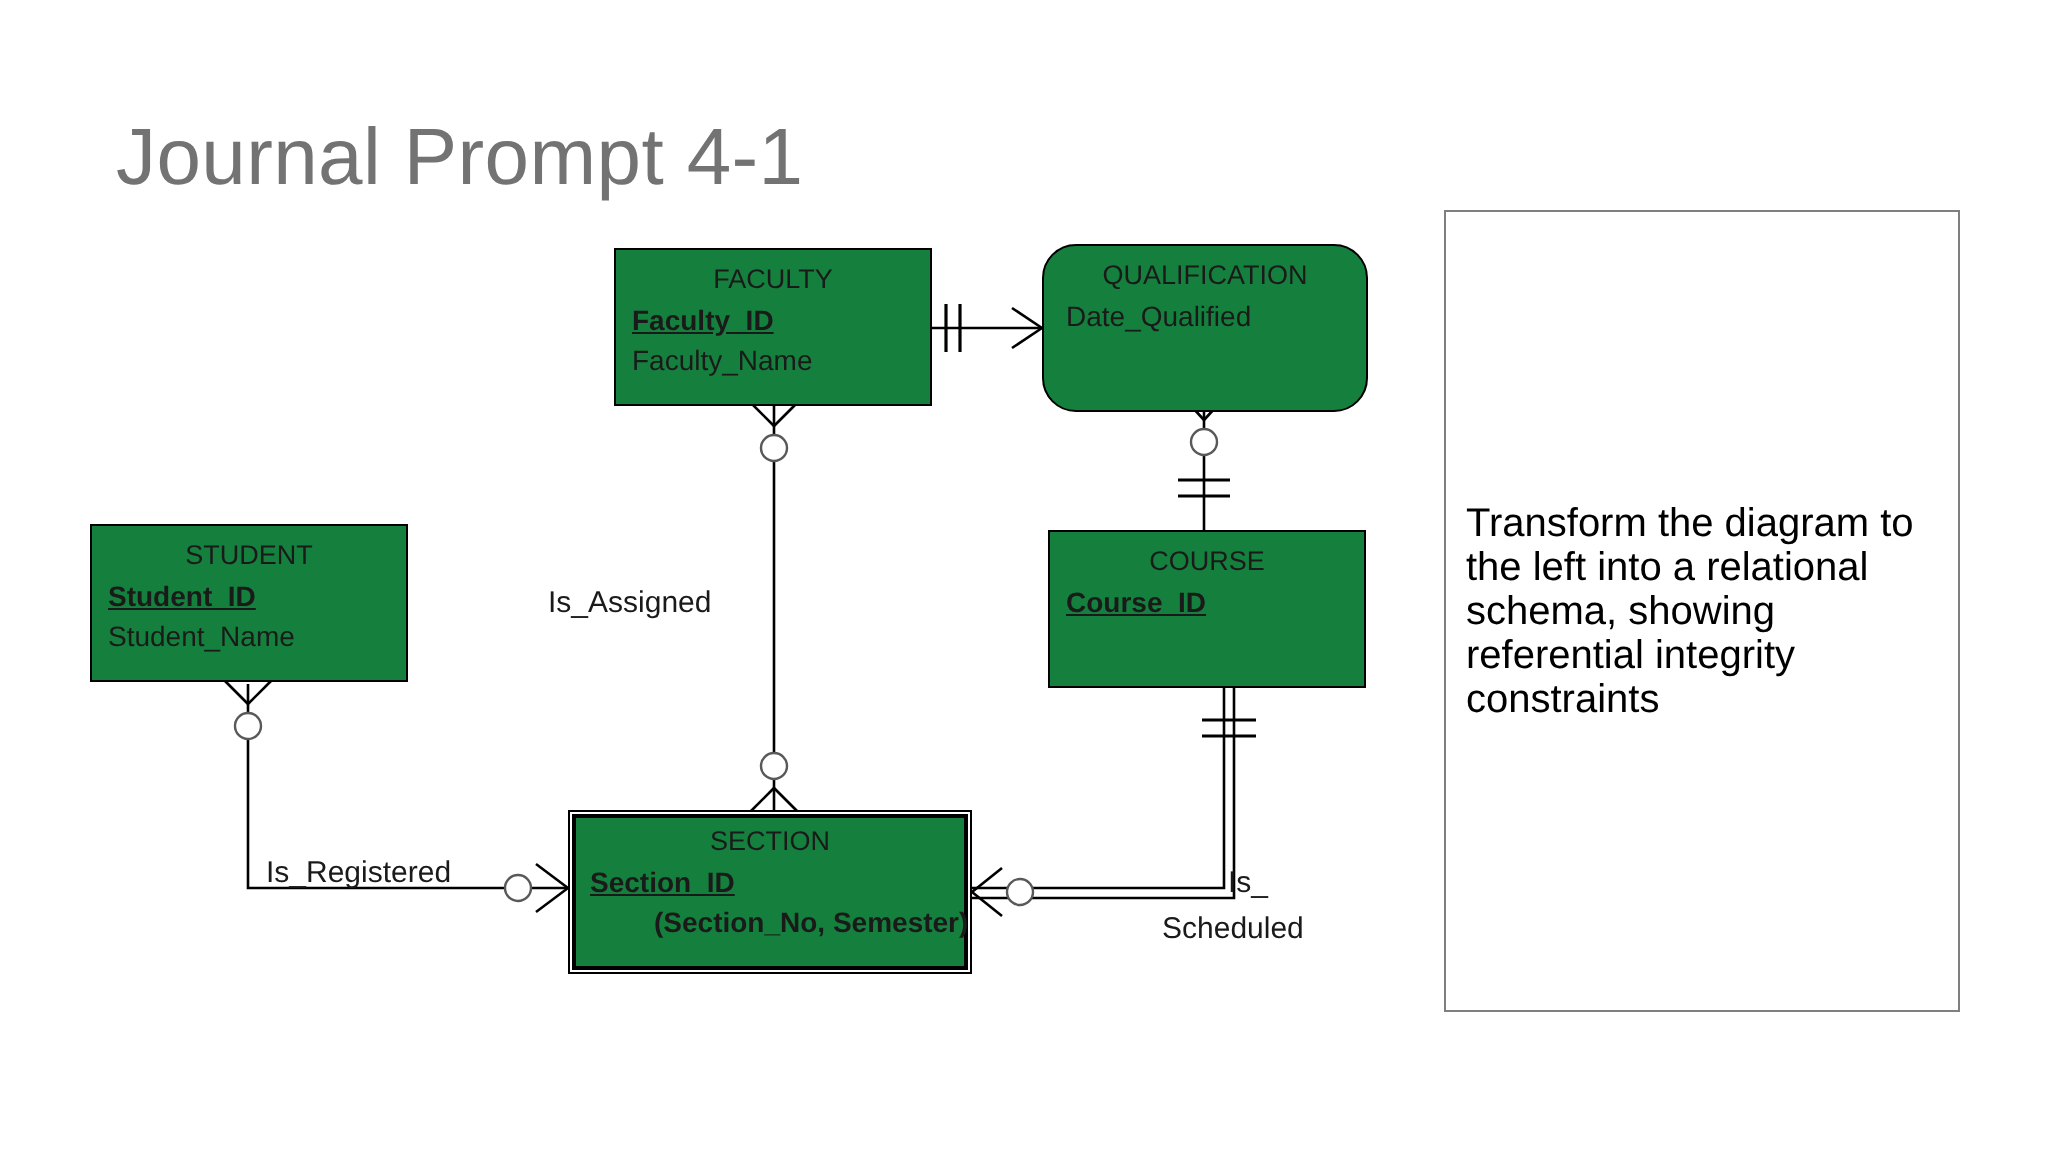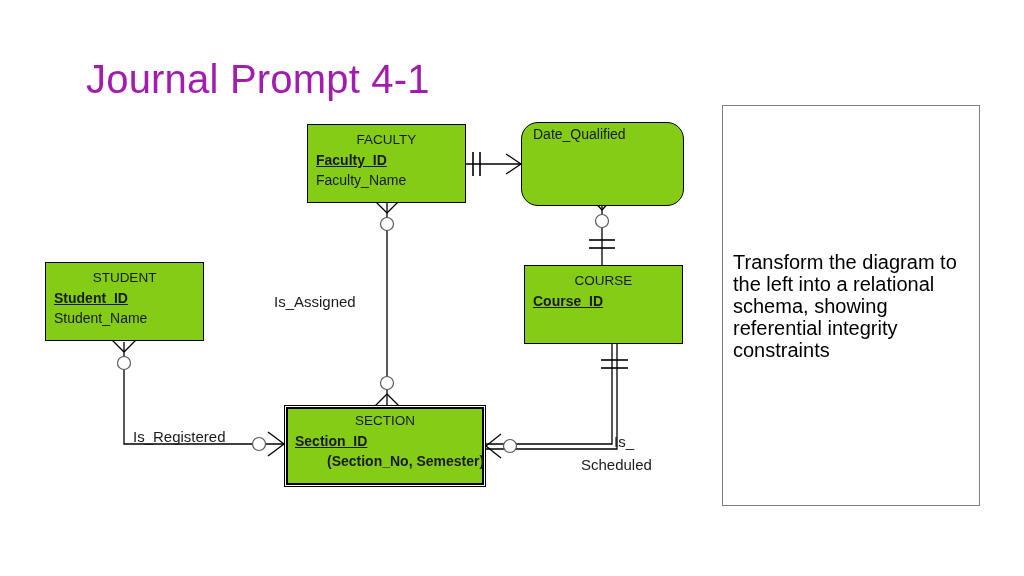--- a/index.html
+++ b/index.html
@@ -15,33 +15,33 @@
     position: relative;
     width: 1024px;
     height: 576px;
     background: #ffffff;
     overflow: hidden;
   }
 
   
   #slide-title {
     position: absolute;
-    left: 86px;
+    left: 58px;
     top: 57px;
     font-size: 40px;
     font-weight: 400;
     letter-spacing: 0.2px;
-    color: #a21caf;
+    color: #737373;
     white-space: nowrap;
   }
 
   
   .entity {
     position: absolute;
-    background: #84cc16;
+    background: #15803d;
     border: 1px solid #000000;
     box-sizing: border-box;
     z-index: 5;
   }
   .entity.weak {
     border: 1px solid #000000;
     outline: none;
     box-shadow: inset 0 0 0 1px #ffffff, inset 0 0 0 3px #000000;
   }
   .entity.rounded {
@@ -184,20 +184,21 @@
 
   <div class="entity" id="ent-faculty" style="left:307px; top:124px; width:159px; height:79px;">
     <div class="ent-name">FACULTY</div>
     <div class="ent-attrs">
       <div class="attr pk">Faculty_ID</div>
       <div class="attr">Faculty_Name</div>
     </div>
   </div>
 
   <div class="entity rounded" id="ent-qualification" style="left:521px; top:122px; width:163px; height:84px;">
+    <div class="ent-name">QUALIFICATION</div>
     <div class="ent-attrs" style="padding-left:11px;">
       <div class="attr">Date_Qualified</div>
     </div>
   </div>
 
   <div class="entity" id="ent-student" style="left:45px; top:262px; width:159px; height:79px;">
     <div class="ent-name">STUDENT</div>
     <div class="ent-attrs">
       <div class="attr pk">Student_ID</div>
       <div class="attr">Student_Name</div>

